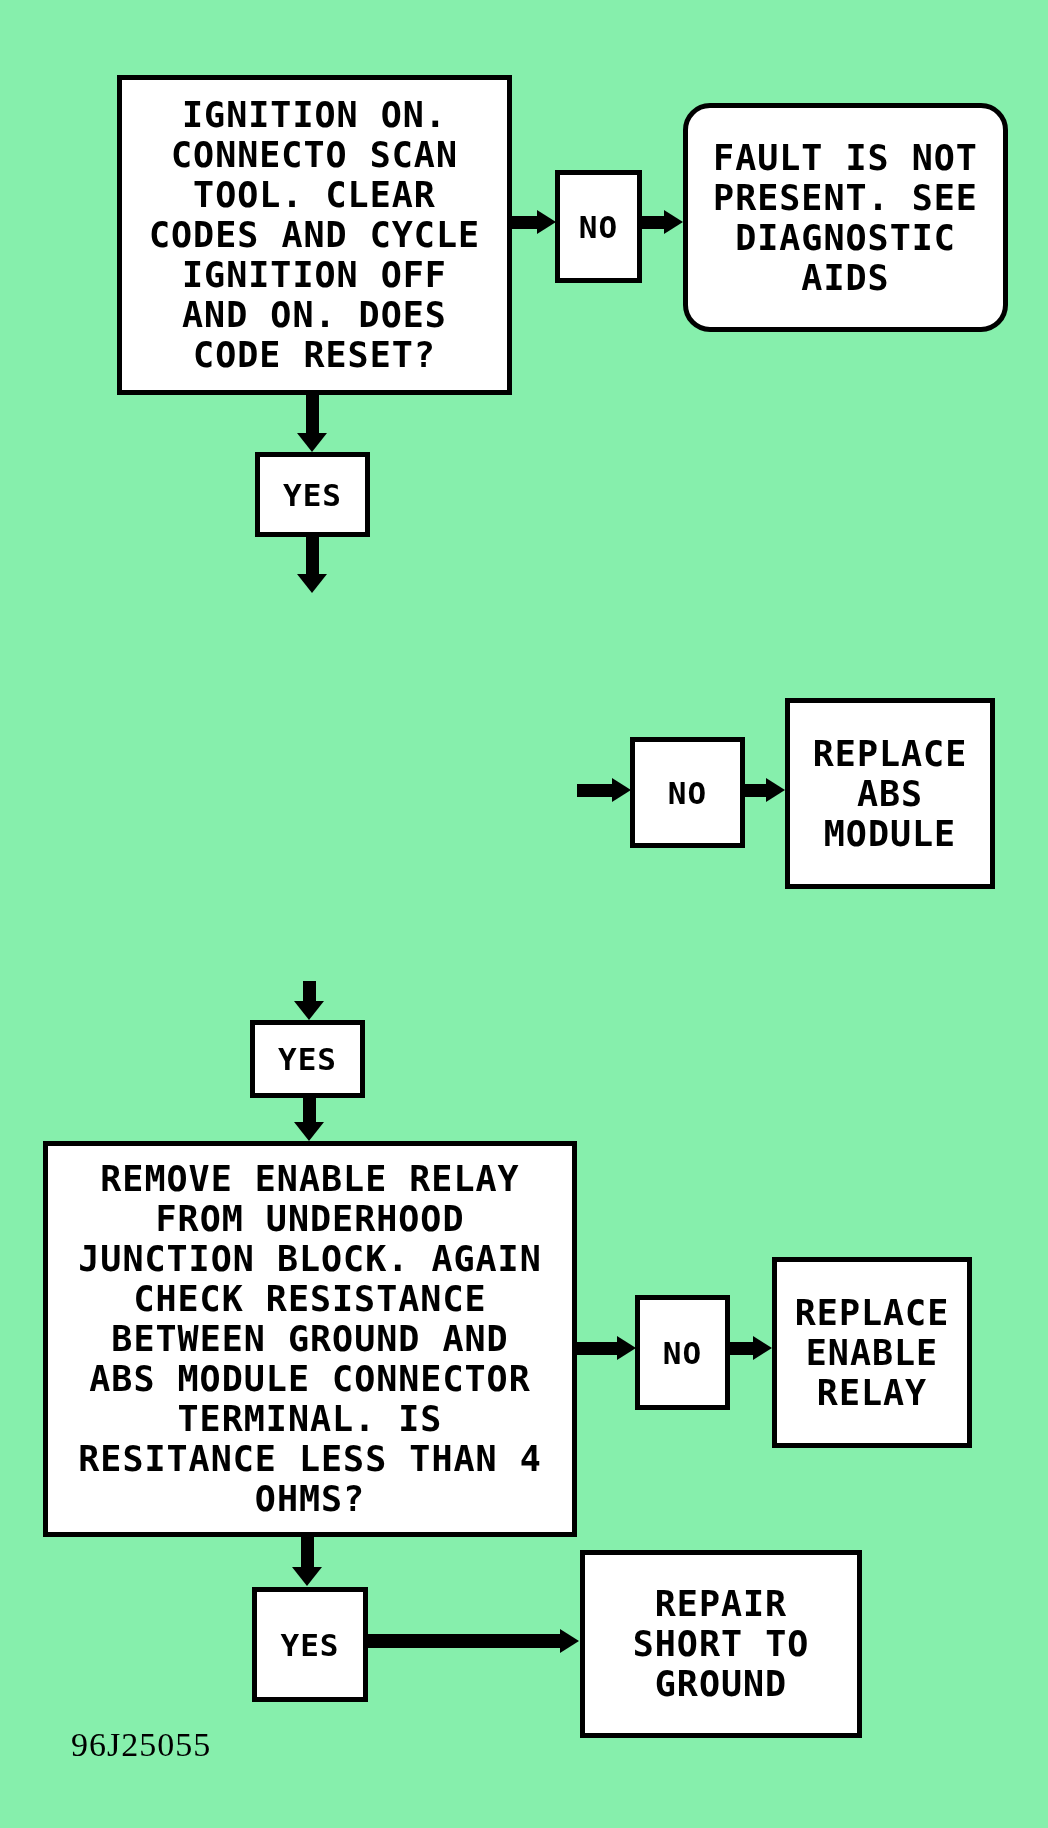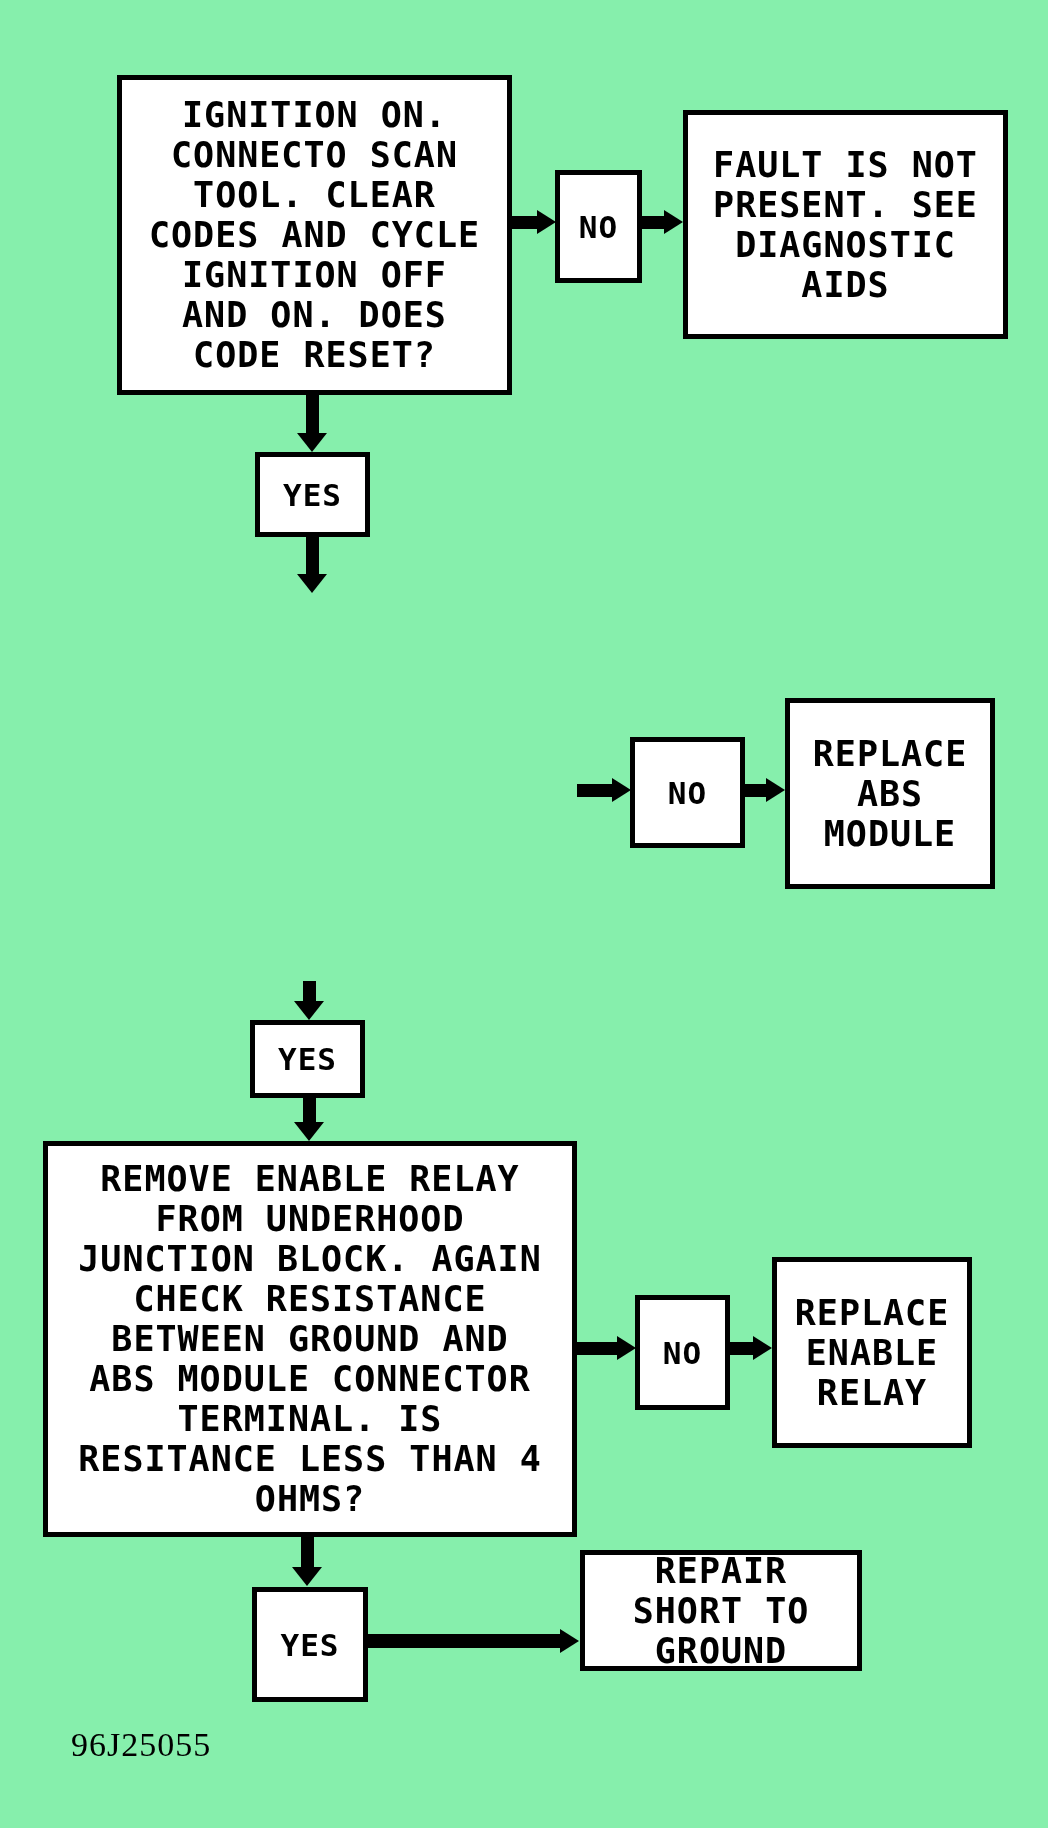--- a/index.html
+++ b/index.html
@@ -84,21 +84,21 @@
   <div class="shaft" style="left:512px; top:216px; width:26px; height:13px;"></div>
   <div class="head right" style="left:537px; top:210px;"></div>
 
   <div class="box decision" style="left:555px; top:170px; width:87px; height:113px;">
     <div class="txt">NO</div>
   </div>
 
   <div class="shaft" style="left:642px; top:216px; width:23px; height:13px;"></div>
   <div class="head right" style="left:664px; top:210px;"></div>
 
-  <div class="box" style="left:683px; top:110px; width:325px; height:229px;">
+  <div class="box" style="left:683px; top:103px; width:325px; height:229px;border-radius:27px;">
     <div class="txt">FAULT IS NOT
 PRESENT. SEE
 DIAGNOSTIC
 AIDS</div>
   </div>
 
   <div class="shaft" style="left:306px; top:395px; width:13px; height:39px;"></div>
   <div class="head down" style="left:297px; top:433px;"></div>
 
   <div class="box decision" style="left:255px; top:452px; width:115px; height:85px;">
@@ -166,21 +166,21 @@
   <div class="shaft" style="left:301px; top:1537px; width:13px; height:31px;"></div>
   <div class="head down" style="left:292px; top:1567px;"></div>
 
   <div class="box decision" style="left:252px; top:1587px; width:116px; height:115px;">
     <div class="txt">YES</div>
   </div>
 
   <div class="shaft" style="left:368px; top:1634px; width:193px; height:14px;"></div>
   <div class="head right" style="left:560px; top:1629px;"></div>
 
-  <div class="box" style="left:580px; top:1550px; width:282px; height:121px;">
+  <div class="box" style="left:580px; top:1550px; width:282px; height:188px;">
     <div class="txt">REPAIR
 SHORT TO
 GROUND</div>
   </div>
 
   <div id="figure-label">96J25055</div>
 
 </div>
 
 </body></html>

